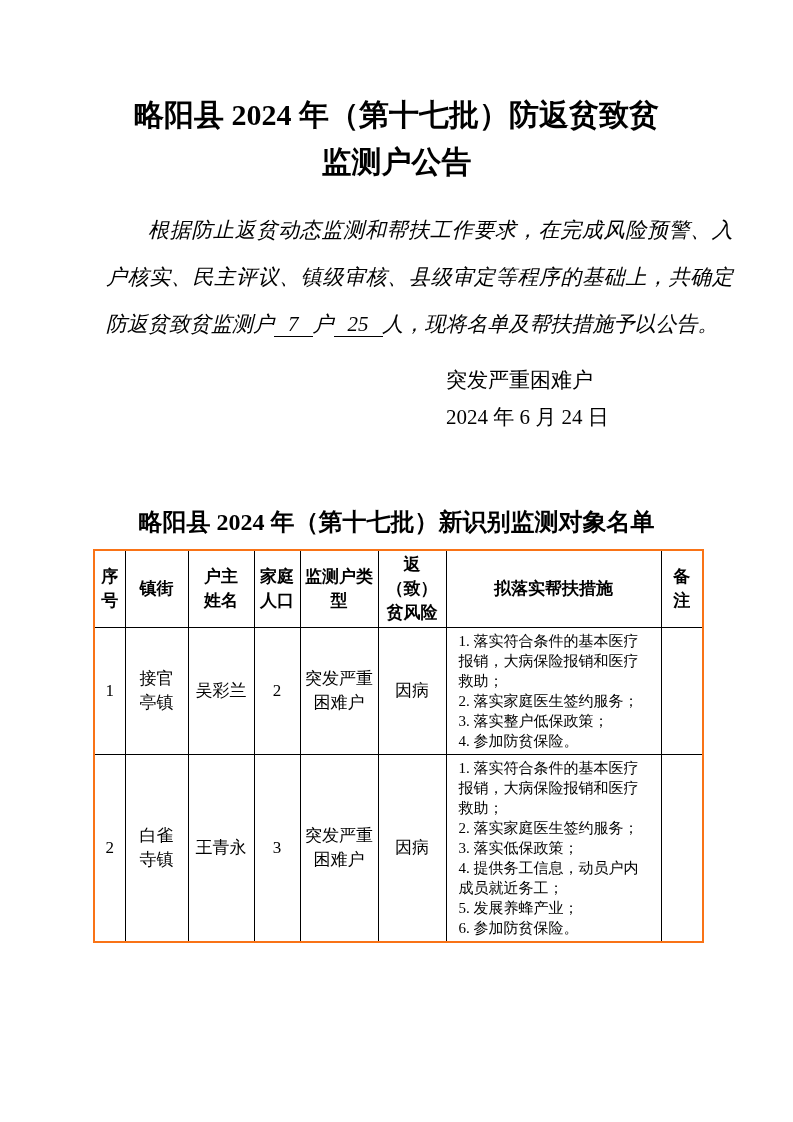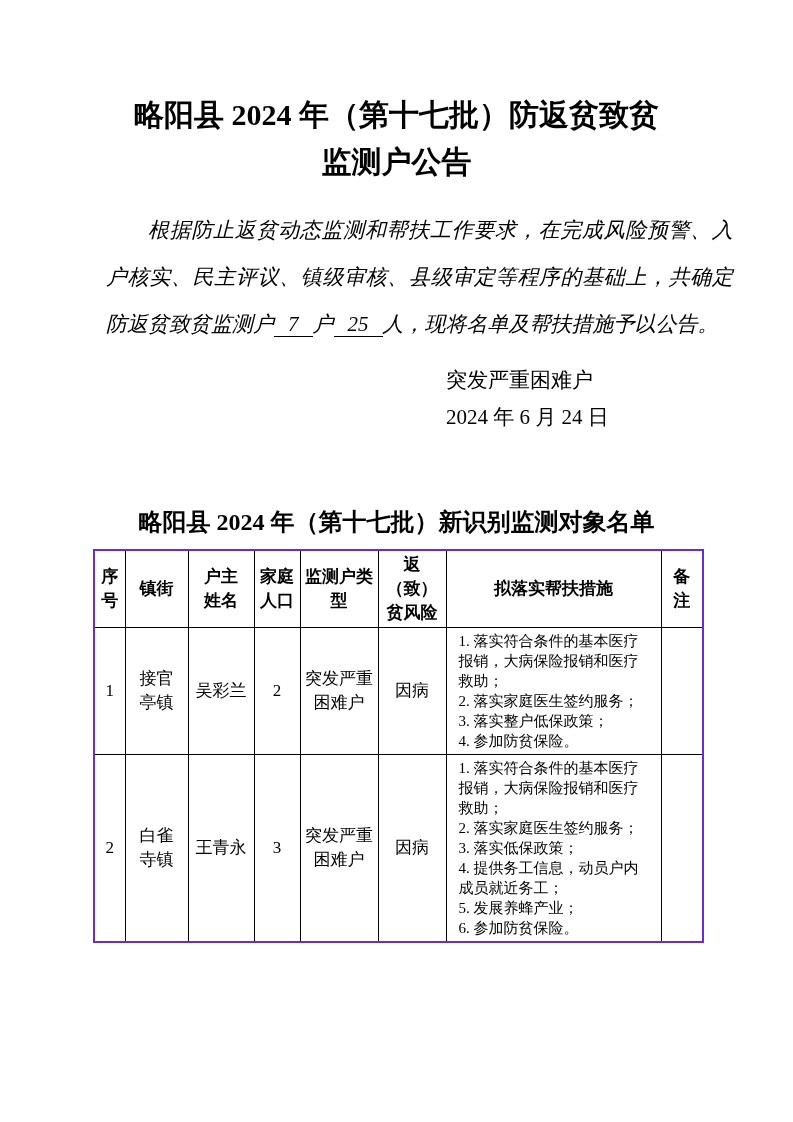--- a/index.html
+++ b/index.html
@@ -47,21 +47,21 @@
     text-align: center;
     font-size: 24px;
     font-weight: bold;
     line-height: 27px;
   }
   table.monitor-table {
     margin: 13px 0 0 93px;
     width: 609px;
     table-layout: fixed;
     border-collapse: collapse;
-    border: 2px solid #6d28d9;
+    border: 2px solid #f97316;
   }
   .monitor-table th, .monitor-table td {
     border: 1px solid #000;
     font-size: 17px;
     font-weight: normal;
     text-align: center;
     vertical-align: middle;
     padding: 2px;
     overflow: hidden;
   }

